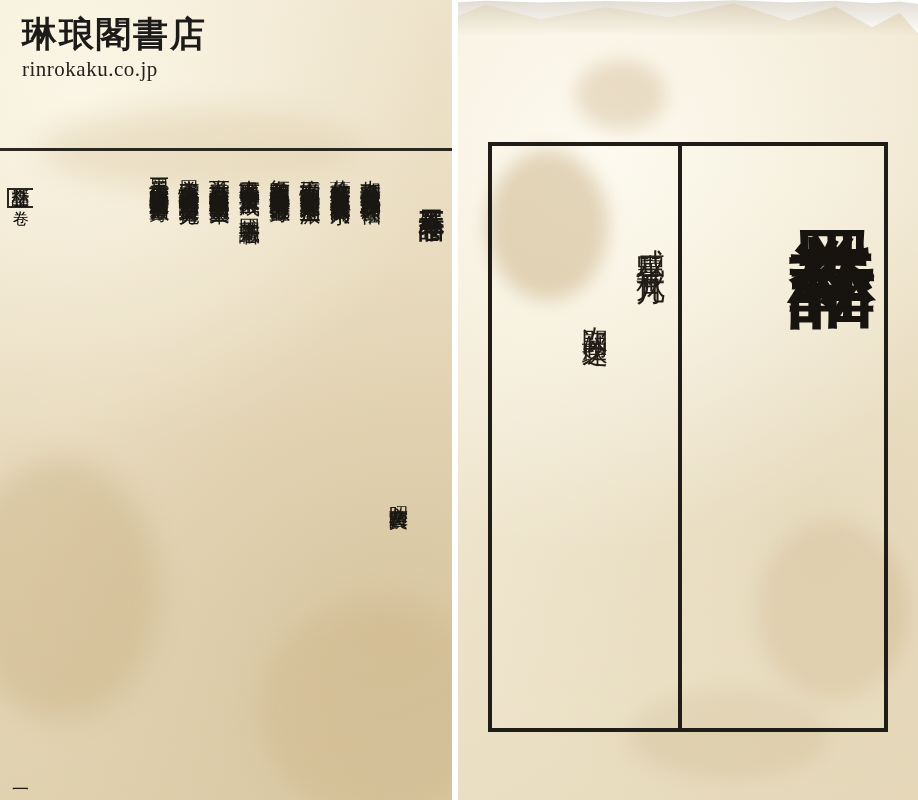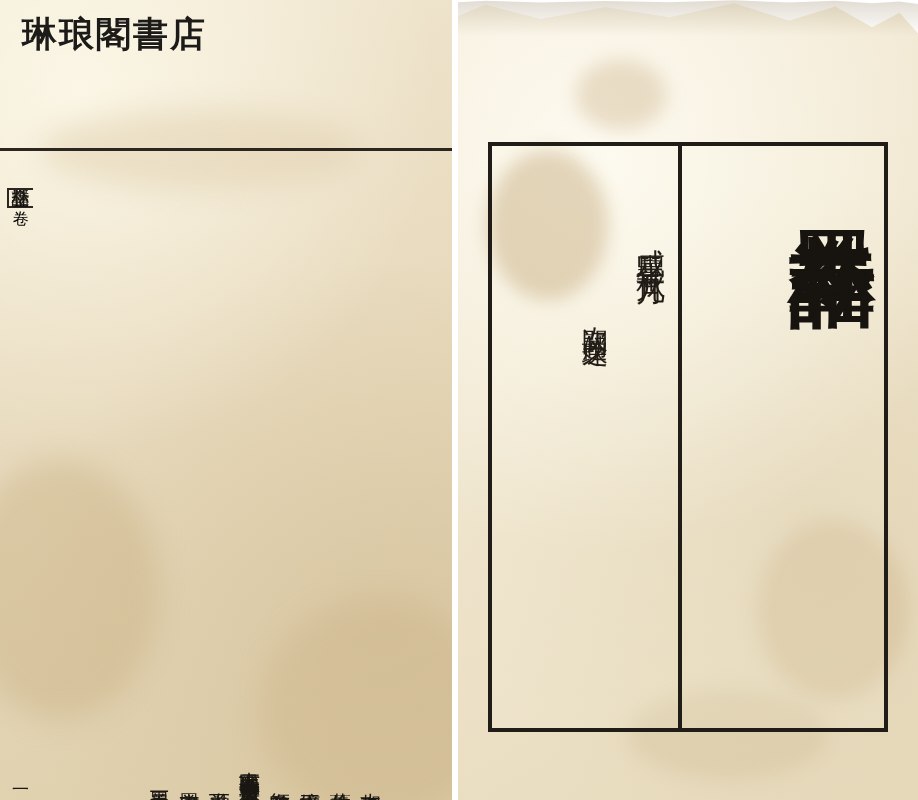--- a/index.html
+++ b/index.html
@@ -23,21 +23,20 @@
   }
 
   
   .left-panel {
     position: relative;
     width: 452px;
     height: 800px;
     background: #ece0c6;
     overflow: hidden;
     flex: 0 0 452px;
-    text-align: right;
   }
   .left-paper {
     position: absolute;
     inset: 0;
     background:
       radial-gradient(circle at 18% 12%, rgba(255,252,238,0.75), rgba(255,252,238,0) 45%),
       radial-gradient(circle at 85% 78%, rgba(206,184,142,0.45), rgba(206,184,142,0) 50%),
       linear-gradient(160deg, #f1e8d2 0%, #e9dcc0 40%, #ddcda9 100%);
   }
   .stain-a, .stain-b, .stain-c {
@@ -270,20 +269,21 @@
 <div class="page">
 
   <div class="left-panel">
     <div class="left-paper"></div>
     <div class="stain-a"></div>
     <div class="stain-b"></div>
     <div class="stain-c"></div>
 
     <div class="shop-mark">
       <div class="shop-name">琳琅閣書店</div>
+      <div class="shop-url">rinrokaku.co.jp</div>
     </div>
 
     <div class="text-block">
       <div class="col title">墨林今話卷一</div>
       <div class="col author">昭文蔣寶齡撰</div>
       <div class="col">本朝畫家盛於前代自太原煙客瑯琊元照二公領袖</div>
       <div class="col">藝林作者雲起若石谷漁山麓臺皆親授衣缽爲南宗</div>
       <div class="col">嫡支王勤中惲正叔兩家又各追踪宋元爲寫生正派</div>
       <div class="col">師友相承風流不絕秀水張浦山徵君先著畫徵錄一</div>
       <div class="col">書南匯馮墨香廣文捘采輩言又成　國朝畫識若干</div>

